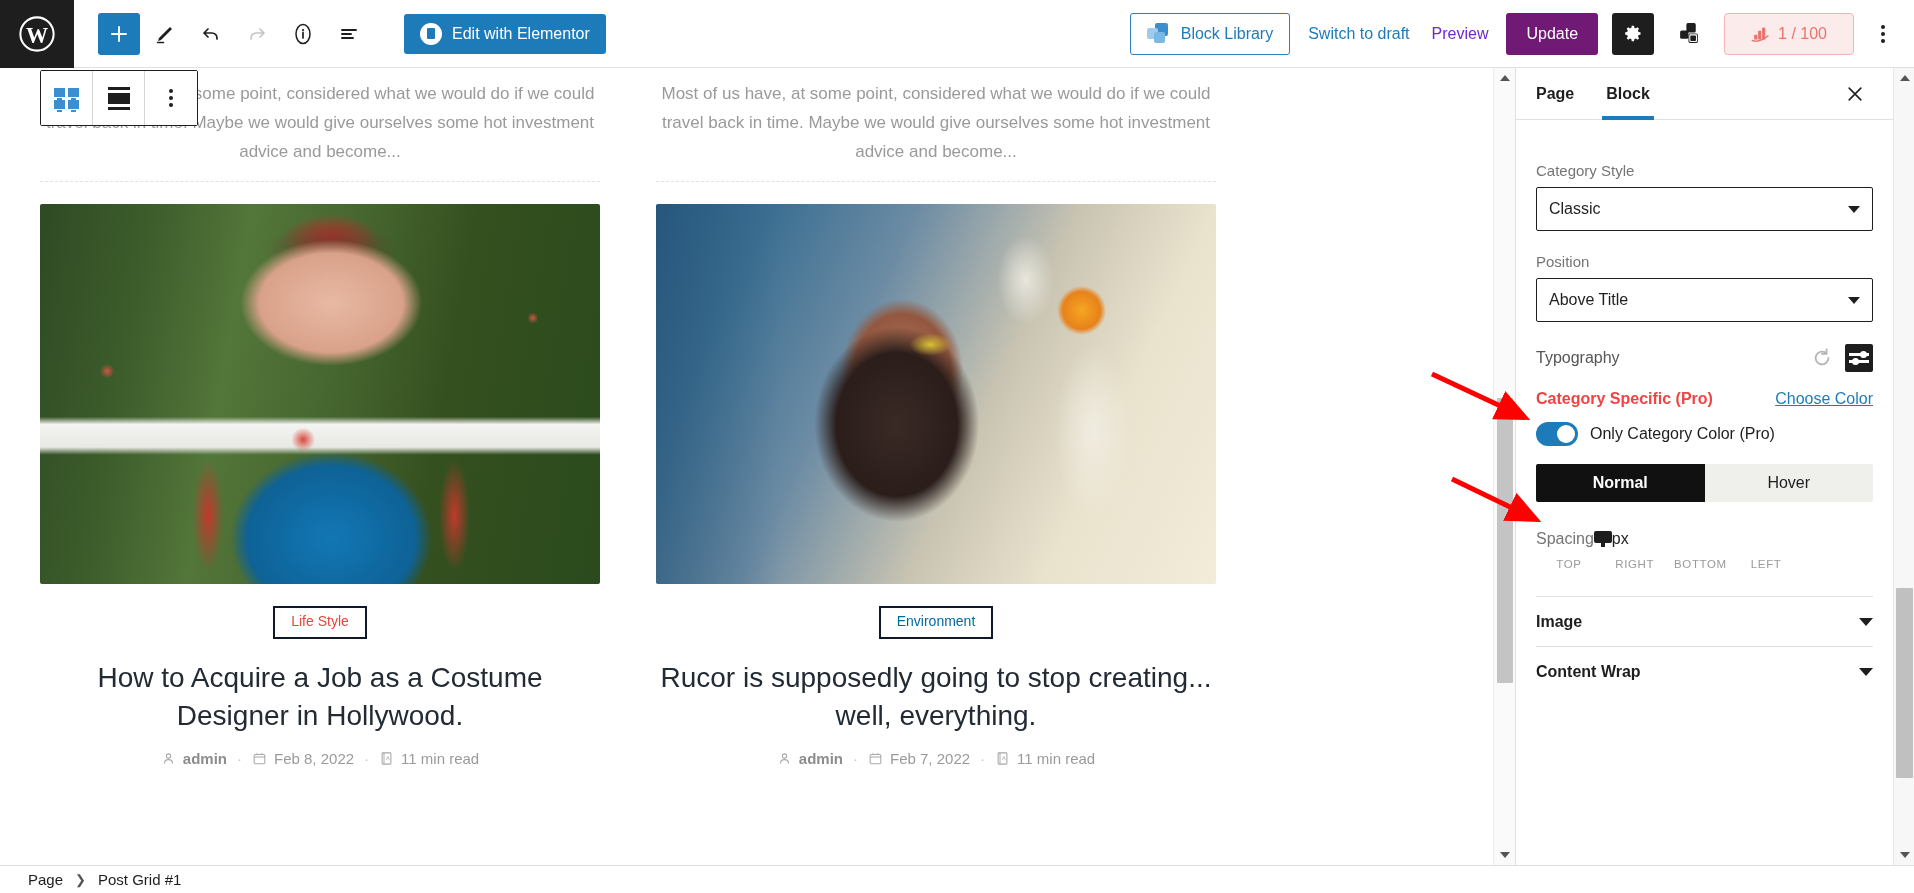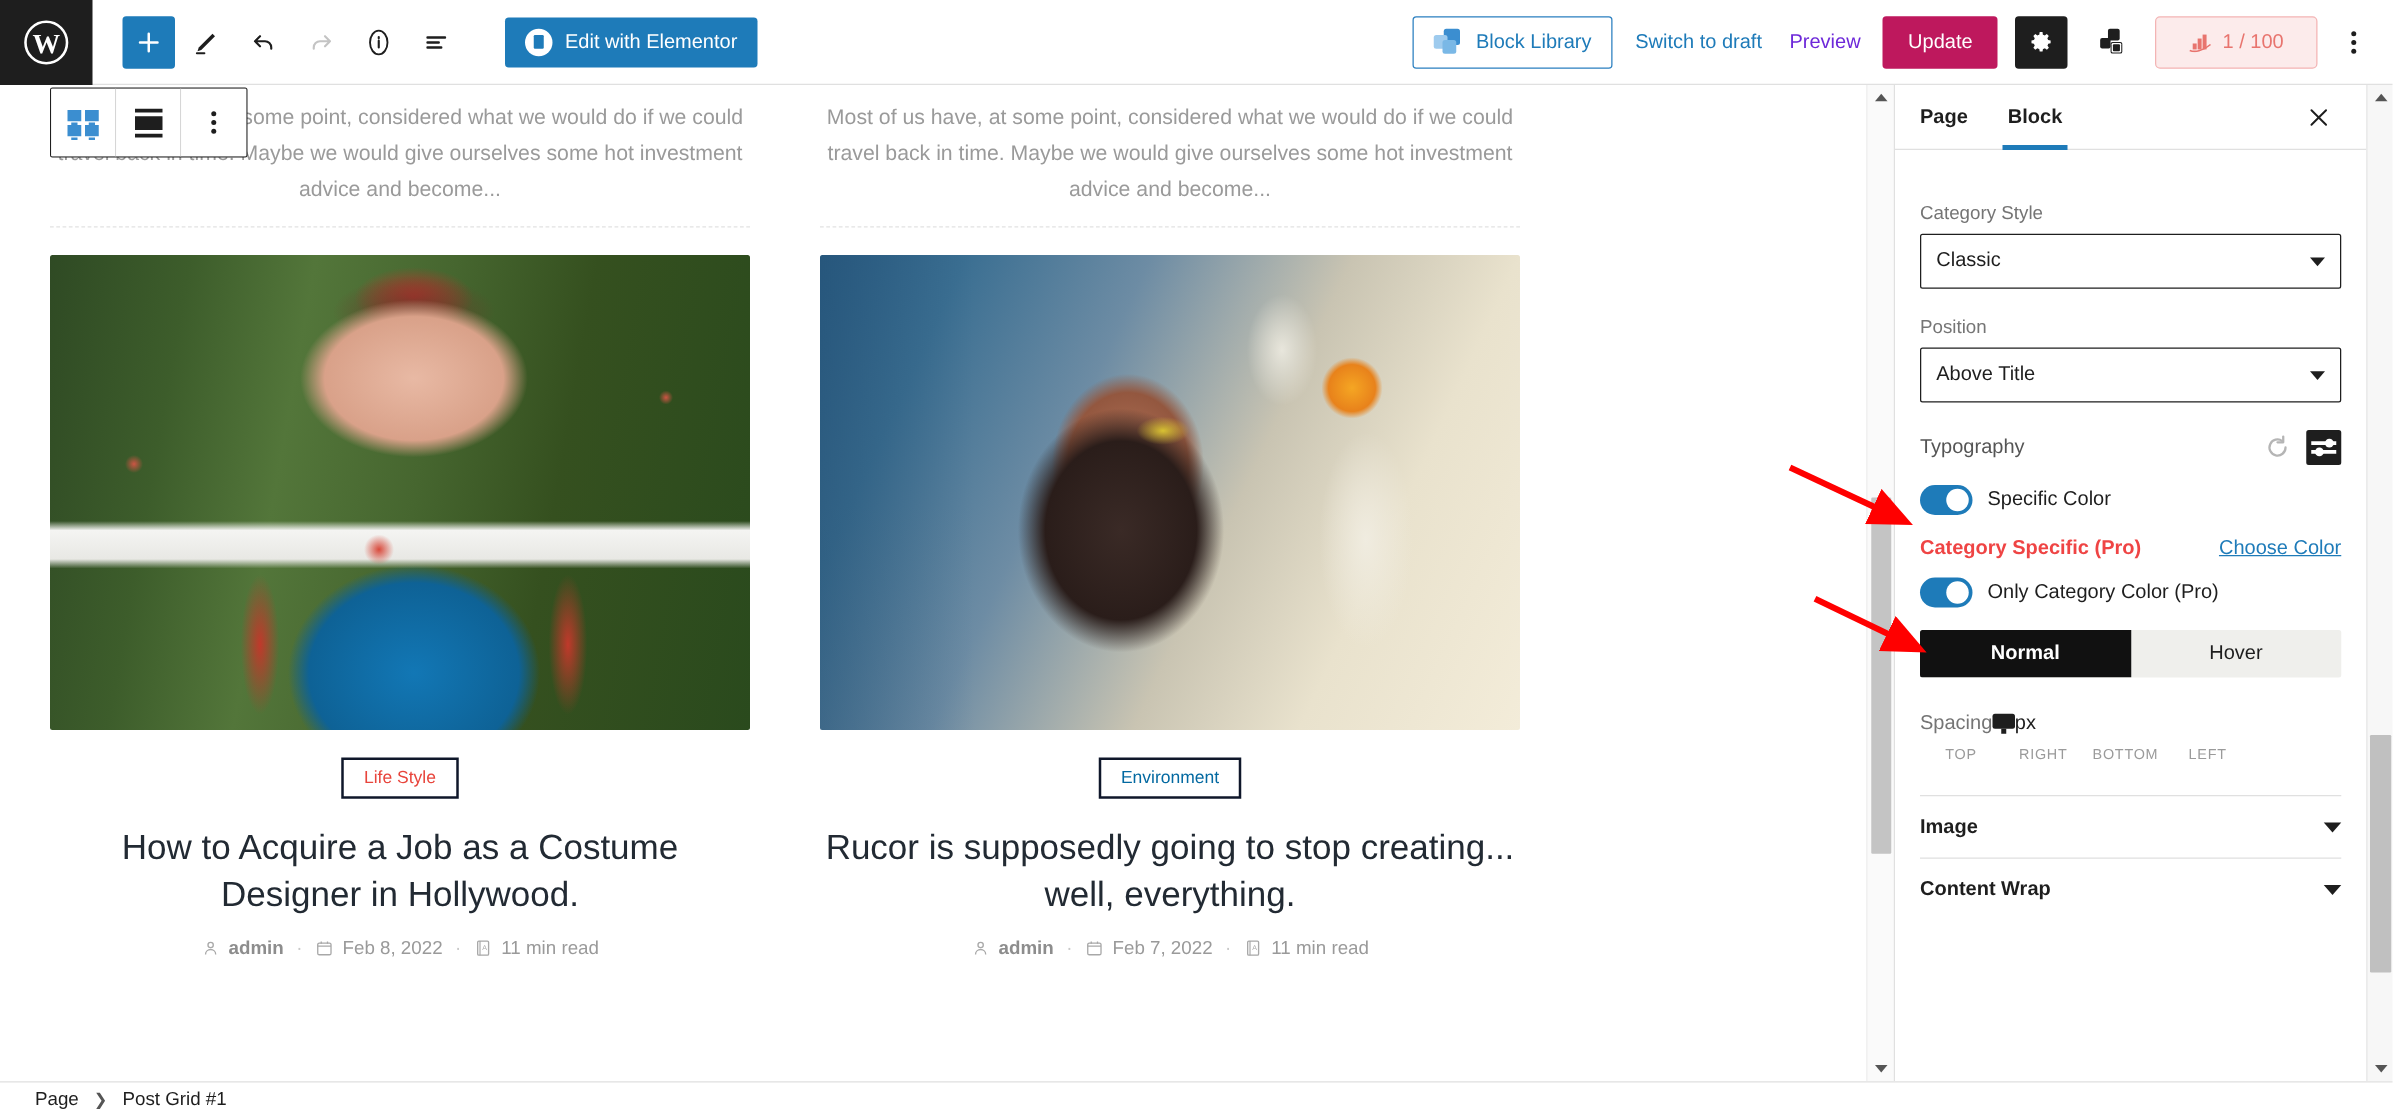--- a/index.html
+++ b/index.html
@@ -66,21 +66,21 @@
   .bl-icon i:nth-child(1){ width:13px;height:13px;background:#3b8ed0;left:8px;top:0;}
   .bl-icon i:nth-child(2){ width:11px;height:11px;background:#9ecbee;left:0px;top:5px;}
   .bl-icon i:nth-child(3){ width:11px;height:11px;background:#7ab8e6;left:7px;top:9px;}
 
   .link-btn {
     background: none; border: none; color: #1e7bb9; font-size: 16px; cursor: pointer;
     padding: 6px 4px;
   }
   .link-btn.muted { color: #6d28d9; }
   .update-btn {
-    height: 42px; padding: 0 20px; background: #be185d; color: #fff;
+    height: 42px; padding: 0 20px; background: #701a75; color: #fff;
     border: none; border-radius: 3px; font-size: 16px; cursor: pointer;
   }
   .dark-sq {
     width: 42px; height: 42px; background: #1e1e1e; border-radius: 3px;
     display:flex; align-items:center; justify-content:center; cursor:pointer; border:none;
   }
   .icon-sq {
     width: 42px; height: 42px; border-radius: 3px; background: #fff;
     display:flex; align-items:center; justify-content:center; cursor:pointer; border:none;
   }
@@ -611,26 +611,20 @@
           <path d="M19 12a7 7 0 11-2.8-5.6" stroke="#b5b5b5" stroke-width="2" fill="none" stroke-linecap="round"></path>
           <path d="M17 2.5v5h-5" stroke="#b5b5b5" stroke-width="2" fill="none" stroke-linecap="round" stroke-linejoin="round"></path>
         </svg>
         <span class="sliders-ico">
             <e></e>
             <e></e>
           </span>
       </span>
     </div>
 
-    <div class="toggle-row">
-      <span class="toggle">
-          <s></s>
-        </span>
-      <span class="toggle-label">Specific Color</span>
-    </div>
 
     <div class="pro-row">
       <span class="lbl">Category Specific (Pro)</span>
       <span class="choose-color">Choose Color</span>
     </div>
 
     <div class="toggle-row">
       <span class="toggle">
           <s></s>
         </span>

